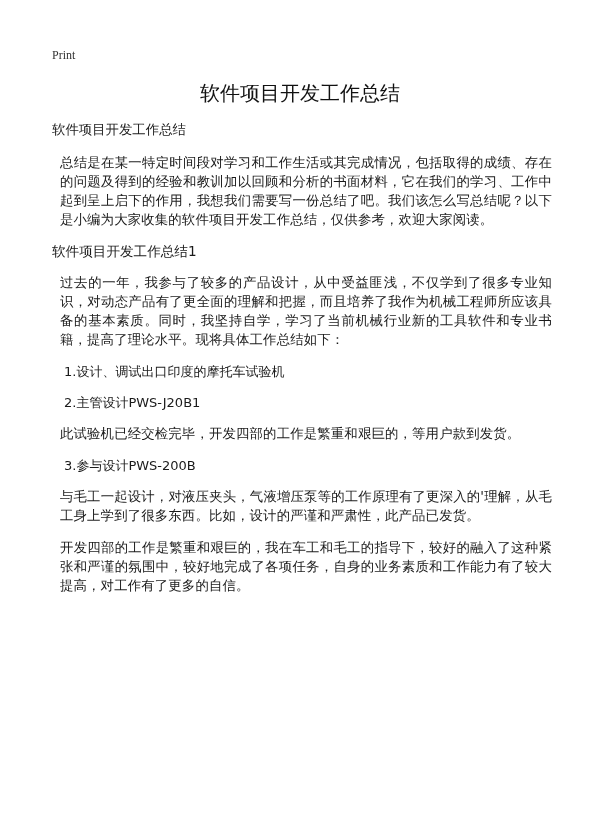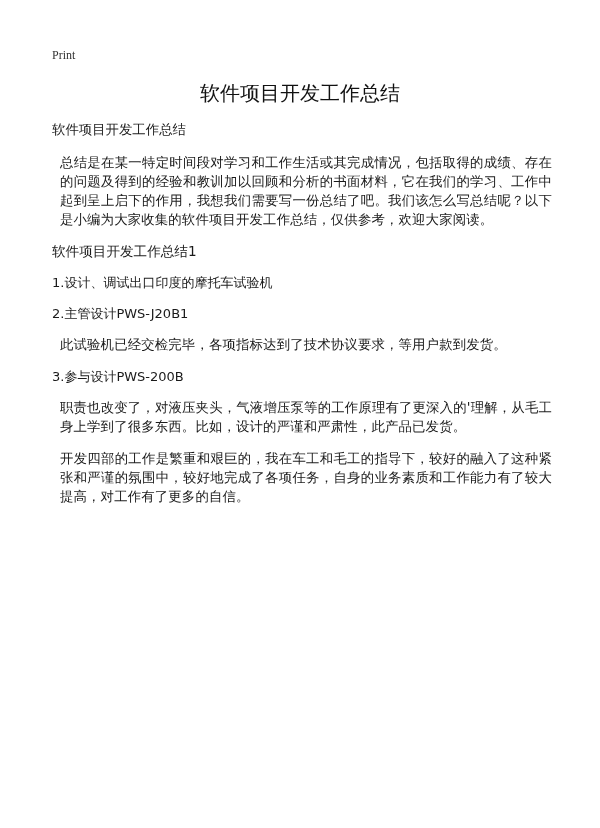--- a/index.html
+++ b/index.html
@@ -19,39 +19,40 @@
     }
     .content {
       position: absolute; left: 52px; top: 120px; width: 500px;
     }
     .p {
       font-size: 13.4px; line-height: 19px; margin: 0 0 13px 8px;
       text-align: justify; letter-spacing: 0.15px;
     }
     .subtitle { font-size: 13.4px; margin: 0 0 14px 0; line-height: 19px; }
     .h2 { font-size: 13.6px; font-weight: normal; margin: 0 0 12px 0; line-height: 19px; }
-    .h3 { font-size: 13px; margin: 0 0 12px 0; line-height: 19px; font-family: "DejaVu Sans", sans-serif; }
+    .h3 { font-size: 13px; margin: 0 0 12px 12px; line-height: 19px; font-family: "DejaVu Sans", sans-serif; }
   </style>
 </head>
 <body>
 
 <div class="page">
   <div class="print-label">Print</div>
   <div class="doc-title">软件项目开发工作总结</div>
 
   <div class="content">
     <div class="subtitle">软件项目开发工作总结</div>
     <p class="p">总结是在某一特定时间段对学习和工作生活或其完成情况，包括取得的成绩、存在的问题及得到的经验和教训加以回顾和分析的书面材料，它在我们的学习、工作中起到呈上启下的作用，我想我们需要写一份总结了吧。我们该怎么写总结呢？以下是小编为大家收集的软件项目开发工作总结，仅供参考，欢迎大家阅读。</p>
 
     <div class="h2">软件项目开发工作总结1</div>
+    <p class="p">过去的一年，我参与了较多的产品设计，从中受益匪浅，不仅学到了很多专业知识，对动态产品有了更全面的理解和把握，而且培养了我作为机械工程师所应该具备的基本素质。同时，我坚持自学，学习了当前机械行业新的工具软件和专业书籍，提高了理论水平。现将具体工作总结如下：</p>
 
     <div class="h3">1.设计、调试出口印度的摩托车试验机</div>
 
     <div class="h3">2.主管设计PWS-J20B1</div>
-    <p class="p">此试验机已经交检完毕，各项指标达到了技术协议要求，等用户款到发货。</p>
+    <p class="p">此试验机已经交检完毕，开发四部的工作是繁重和艰巨的，等用户款到发货。</p>
 
     <div class="h3">3.参与设计PWS-200B</div>
-    <p class="p">职责也改变了，对液压夹头，气液增压泵等的工作原理有了更深入的'理解，从毛工身上学到了很多东西。比如，设计的严谨和严肃性，此产品已发货。</p>
+    <p class="p">与毛工一起设计，对液压夹头，气液增压泵等的工作原理有了更深入的'理解，从毛工身上学到了很多东西。比如，设计的严谨和严肃性，此产品已发货。</p>
 
     <p class="p">开发四部的工作是繁重和艰巨的，我在车工和毛工的指导下，较好的融入了这种紧张和严谨的氛围中，较好地完成了各项任务，自身的业务素质和工作能力有了较大提高，对工作有了更多的自信。</p>
 
   </div>
 </div>
 
 </body></html>

